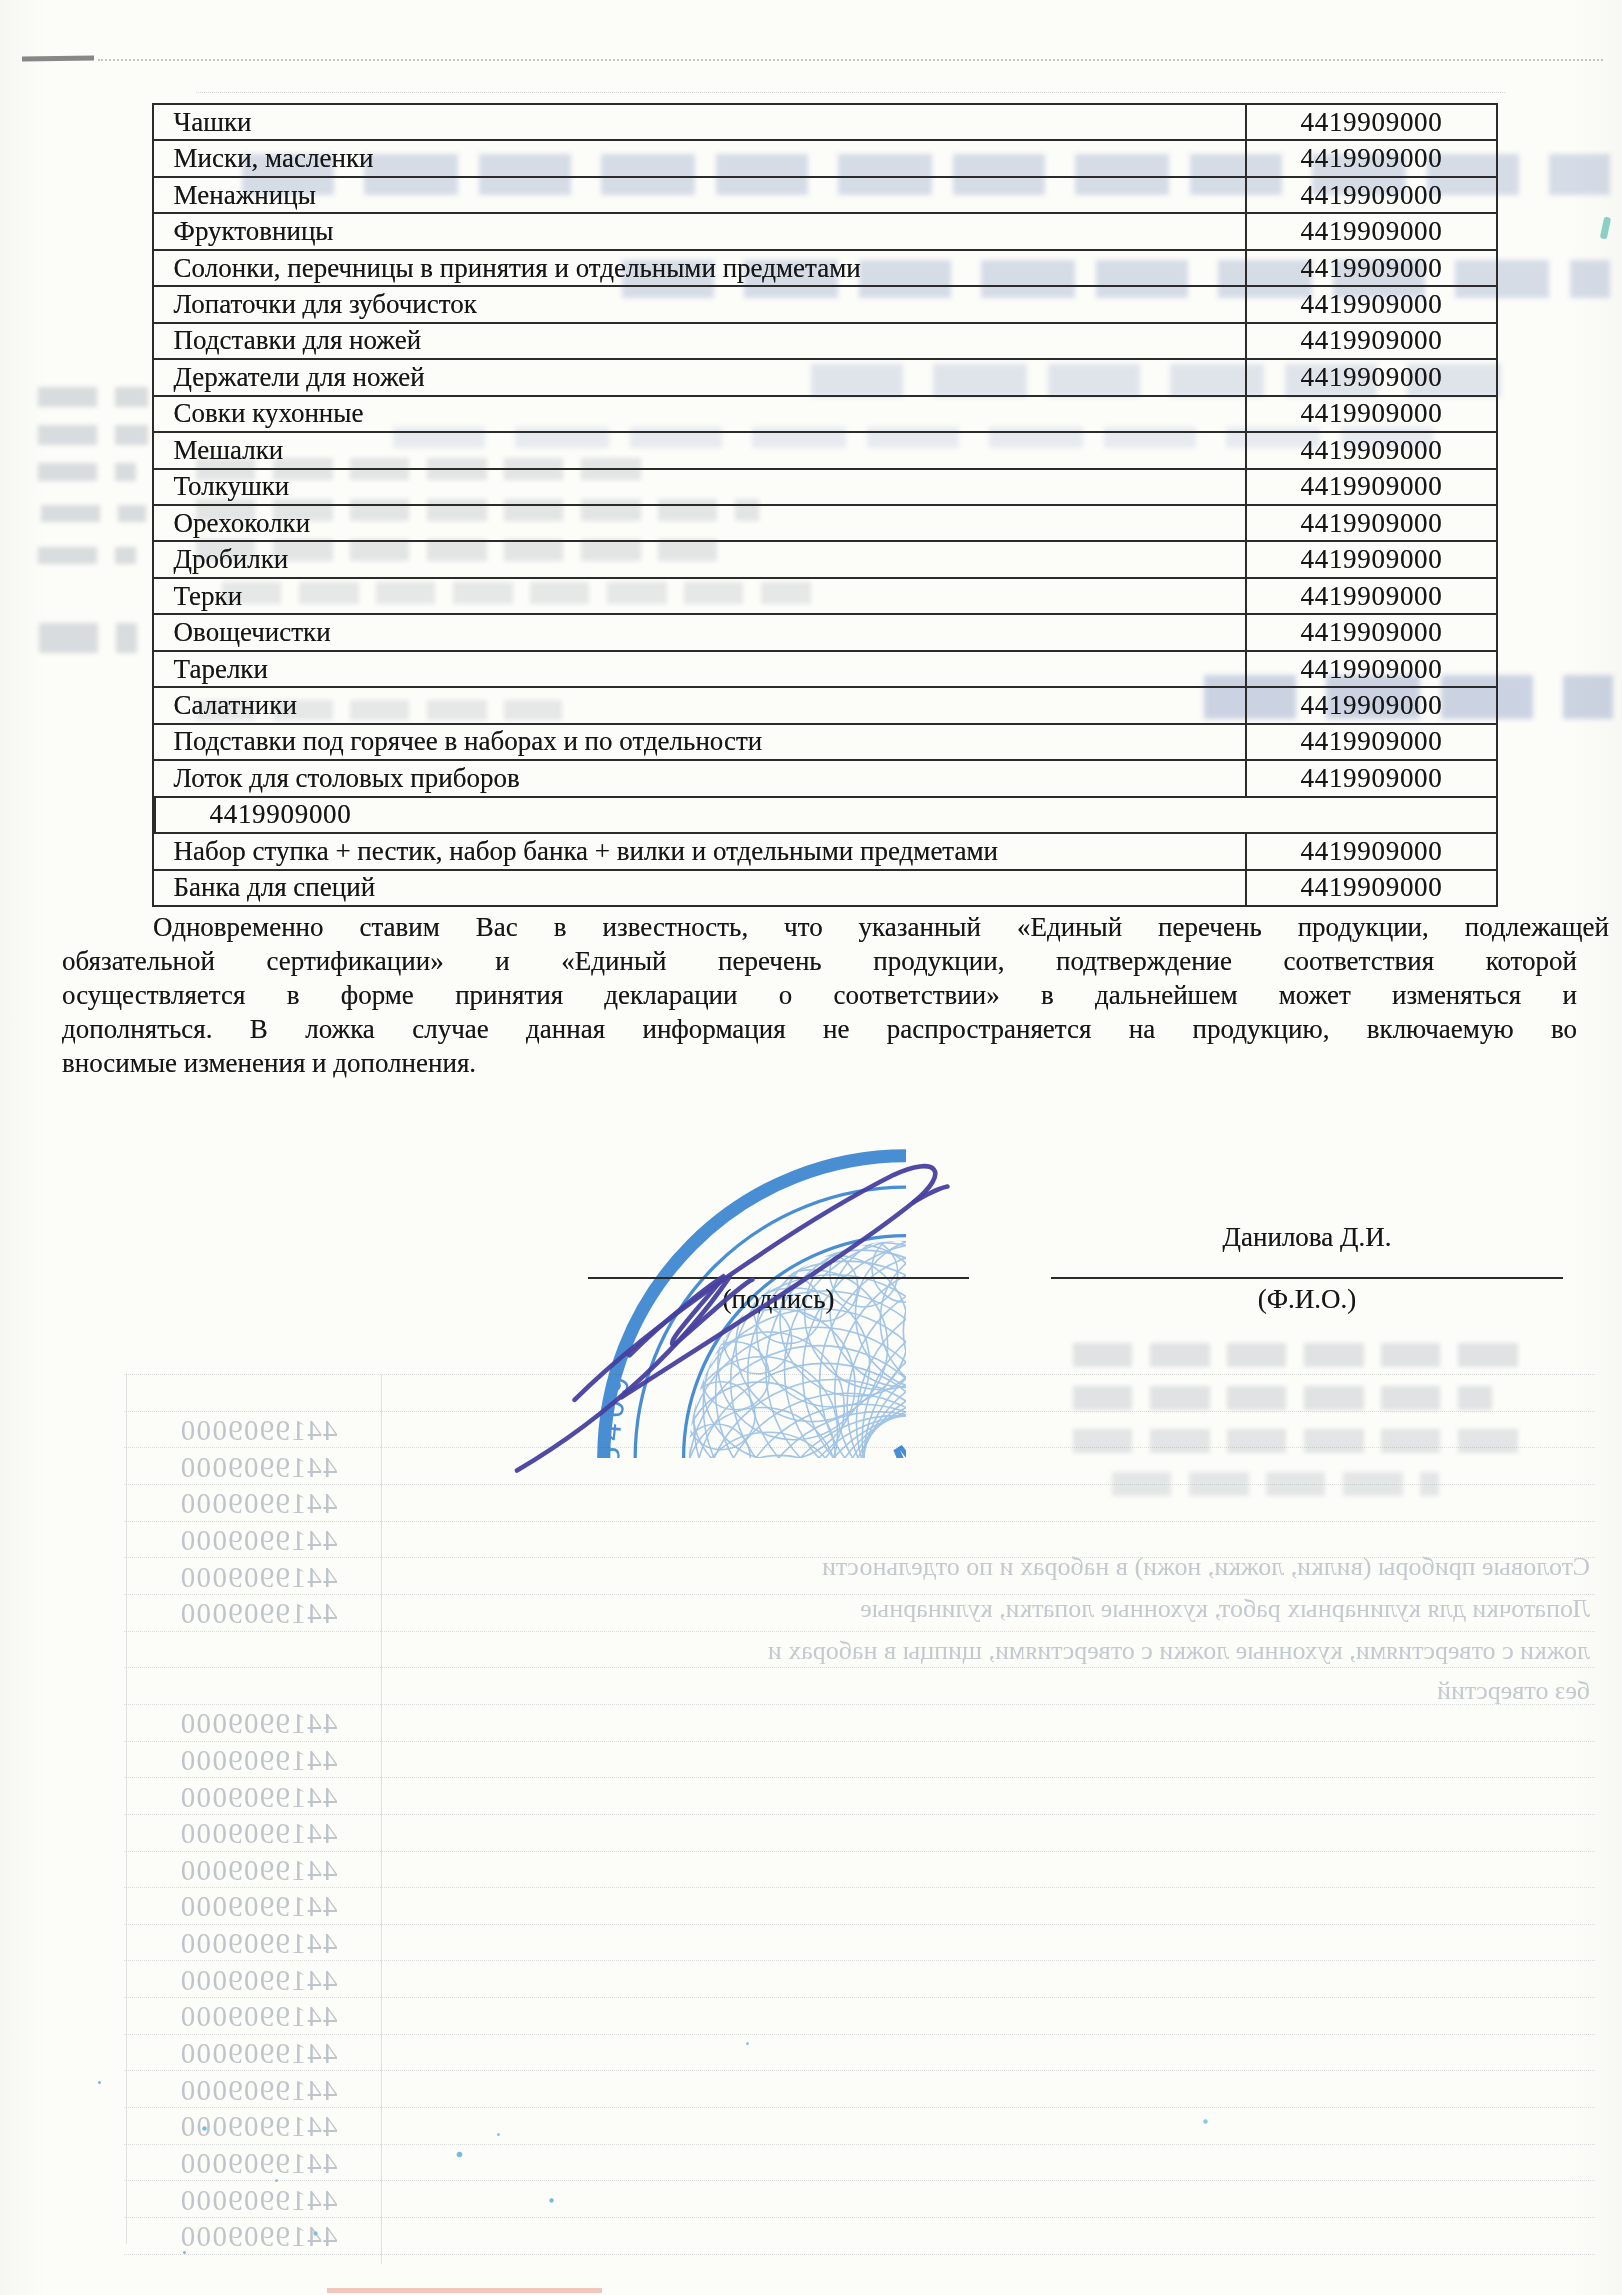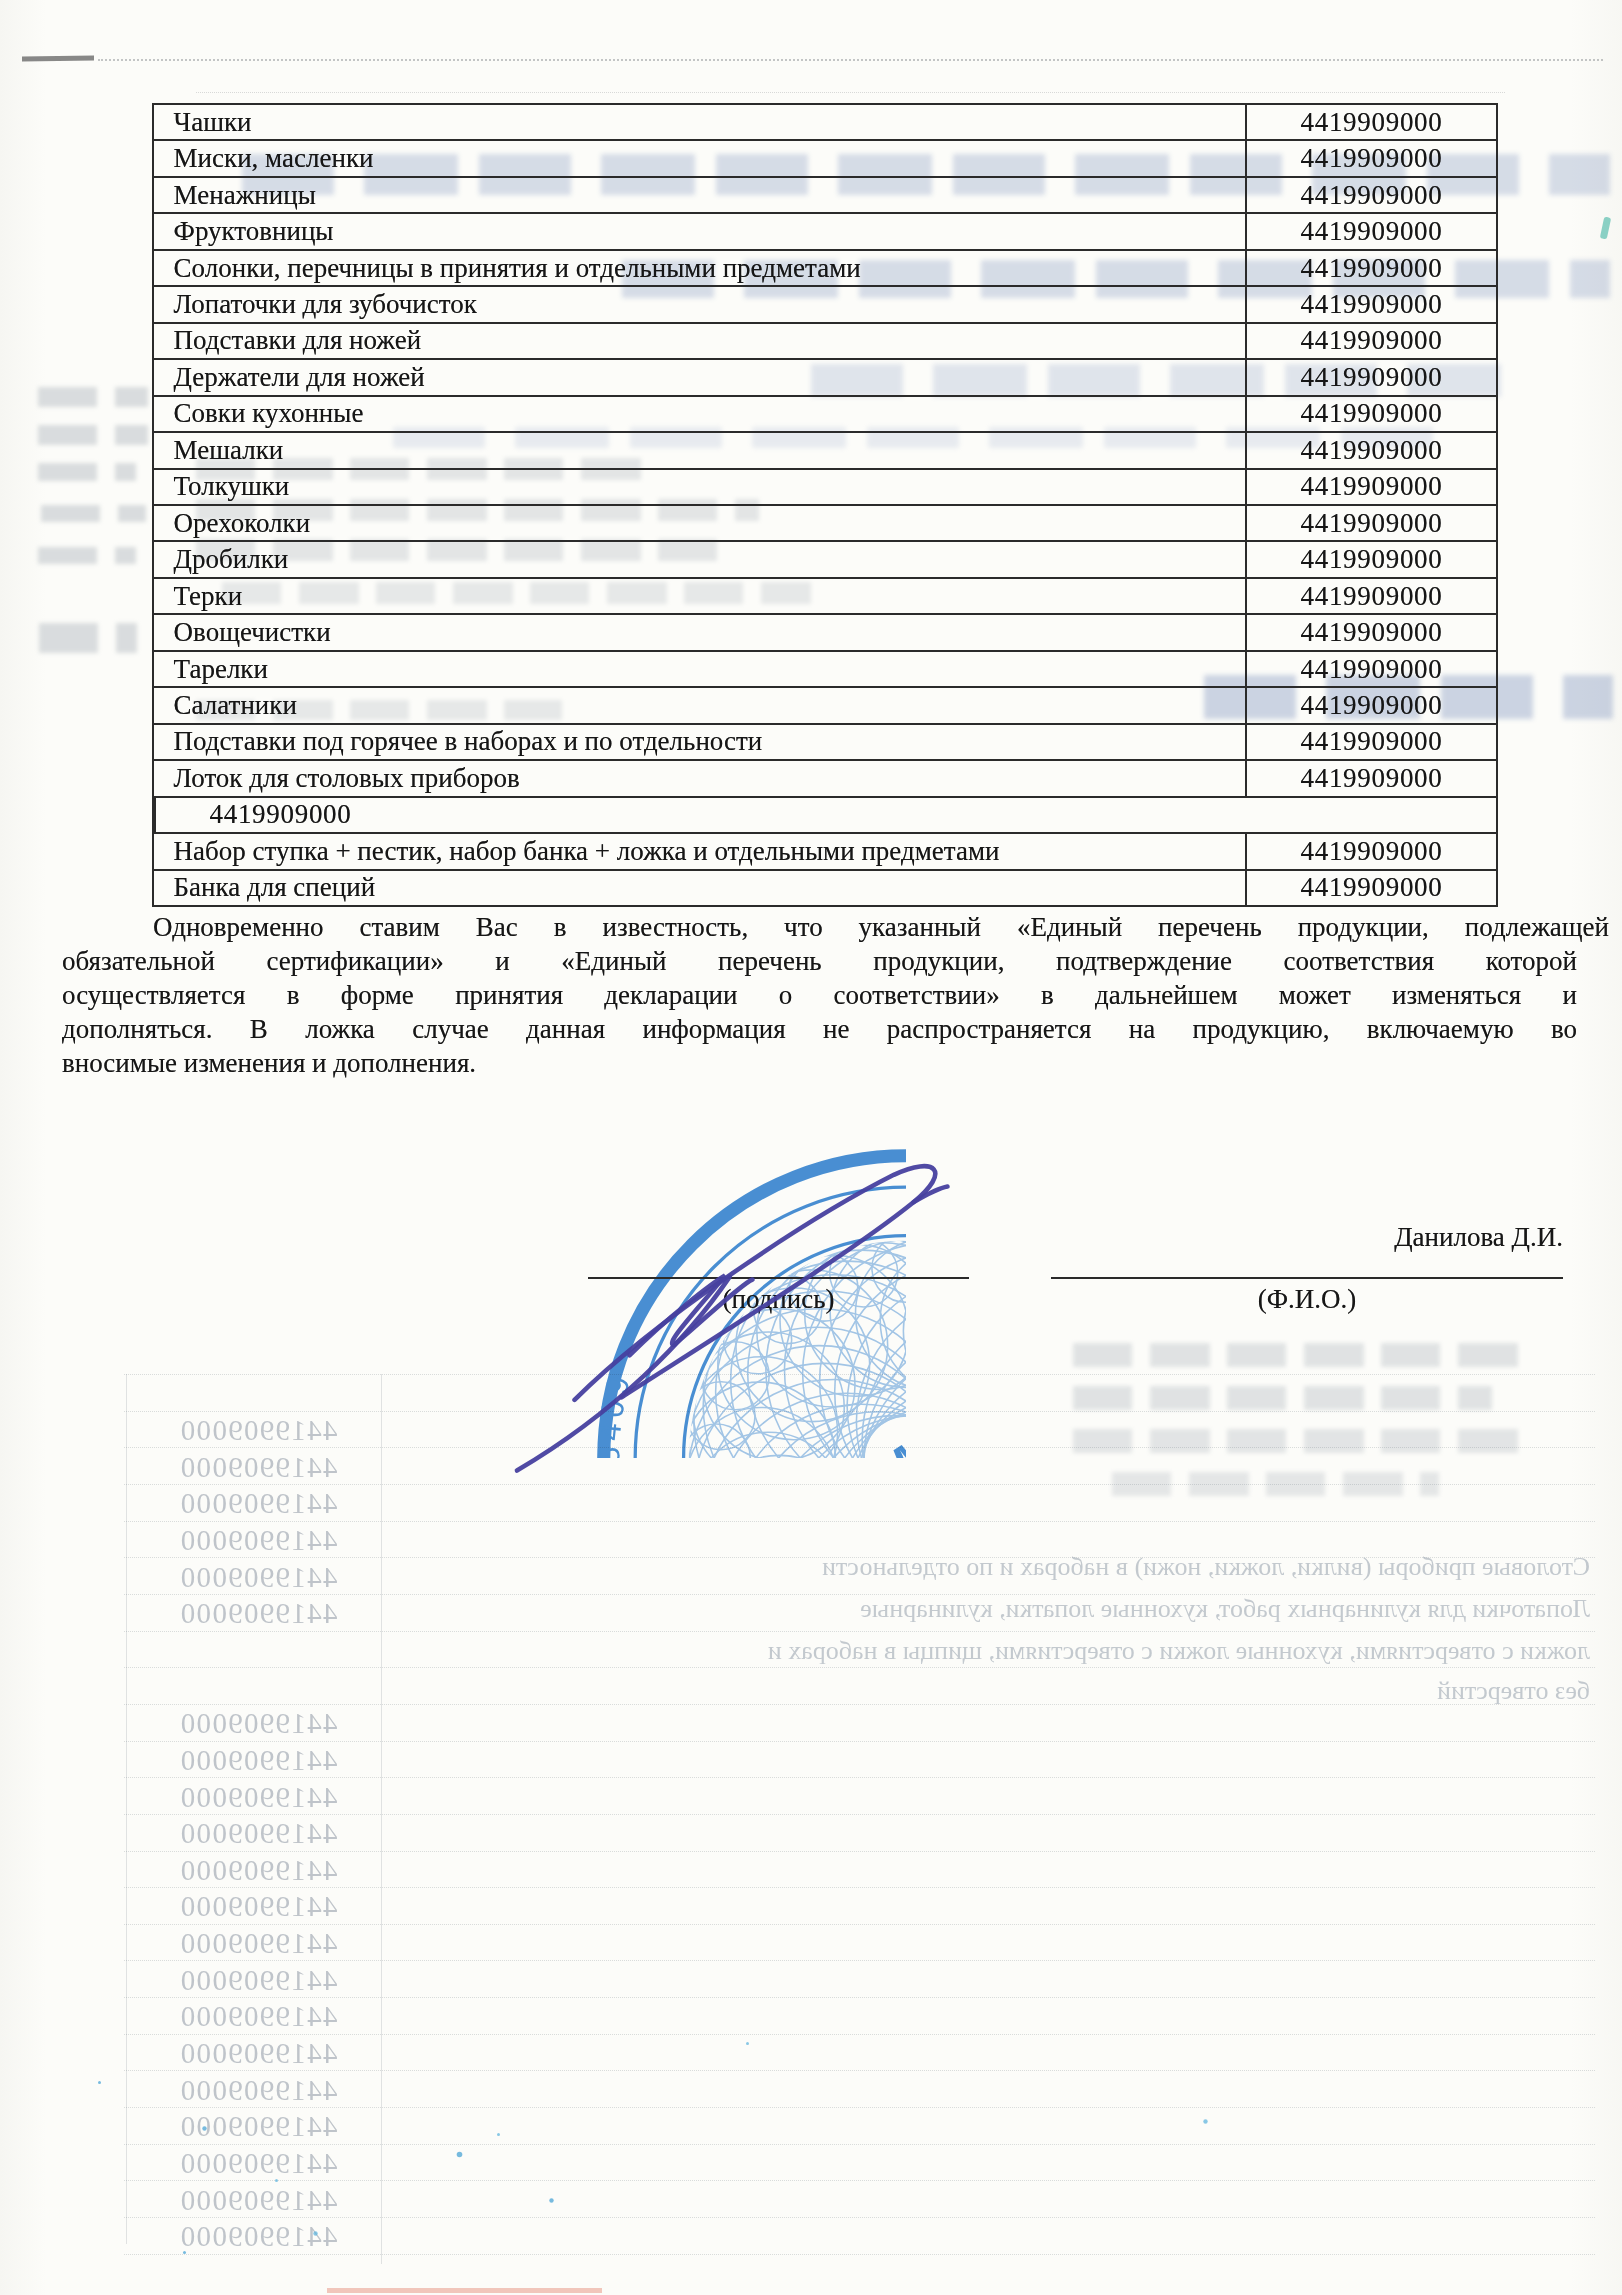--- a/index.html
+++ b/index.html
@@ -44,21 +44,21 @@
     font-size:27px; letter-spacing:0.7px; text-shadow:0 0 0.4px rgba(0,0,0,.55);}
   
   #info-paragraph{position:absolute; left:62px; top:910px; width:1515px; z-index:2;}
   .p-line{font-size:27px; line-height:34px; text-align:justify; text-align-last:justify;
     text-shadow:0 0 0.3px rgba(0,0,0,.5); white-space:normal;}
   .p-line.first{margin-left:91px; width:1456px;}
   .p-line.last{text-align-last:left;}
   
   #signer-role{position:absolute; left:157px; top:1150px; font-size:27px; line-height:42px; z-index:4;
     text-shadow:0 0 0.3px rgba(0,0,0,.5);}
-  #signer-fio{position:absolute; left:1051px; top:1222px; width:512px; text-align:right; font-size:27px; z-index:4;
+  #signer-fio{position:absolute; left:1051px; top:1222px; width:512px; text-align:center; font-size:27px; z-index:4;
     text-shadow:0 0 0.3px rgba(0,0,0,.5);}
   .sig-rule{position:absolute; top:1277px; height:0; border-top:2px solid #2a2a2a; z-index:4;}
   #rule-podpis{left:588px; width:381px;}
   #rule-fio{left:1051px; width:512px;}
   .sig-label{position:absolute; top:1284px; text-align:center; font-size:27px; z-index:4;
     text-shadow:0 0 0.3px rgba(0,0,0,.5);}
   #label-podpis{left:588px; width:381px;}
   #label-fio{left:1051px; width:512px;}
   
   #stamp-svg{position:absolute; left:592px; top:1144px; z-index:3; mix-blend-mode:multiply; opacity:.92;}
@@ -236,21 +236,21 @@
         <div class="cell-code">4419909000</div>
       </div>
     <div class="t-row">
         <div class="cell-name">Лоток для столовых приборов</div>
         <div class="cell-code">4419909000</div>
       </div>
     <div class="t-row">
         <div class="cell-code">4419909000</div>
       </div>
     <div class="t-row">
-        <div class="cell-name">Набор ступка + пестик, набор банка + ложка и отдельными предметами</div>
+        <div class="cell-name">Набор ступка + пестик, набор банка + вилки и отдельными предметами</div>
         <div class="cell-code">4419909000</div>
       </div>
     <div class="t-row">
         <div class="cell-name">Банка для специй</div>
         <div class="cell-code">4419909000</div>
       </div>
   </div>
 
   <div id="info-paragraph">
     <div class="p-line first">Одновременно ставим Вас в известность, что указанный «Единый перечень продукции, подлежащей</div>

